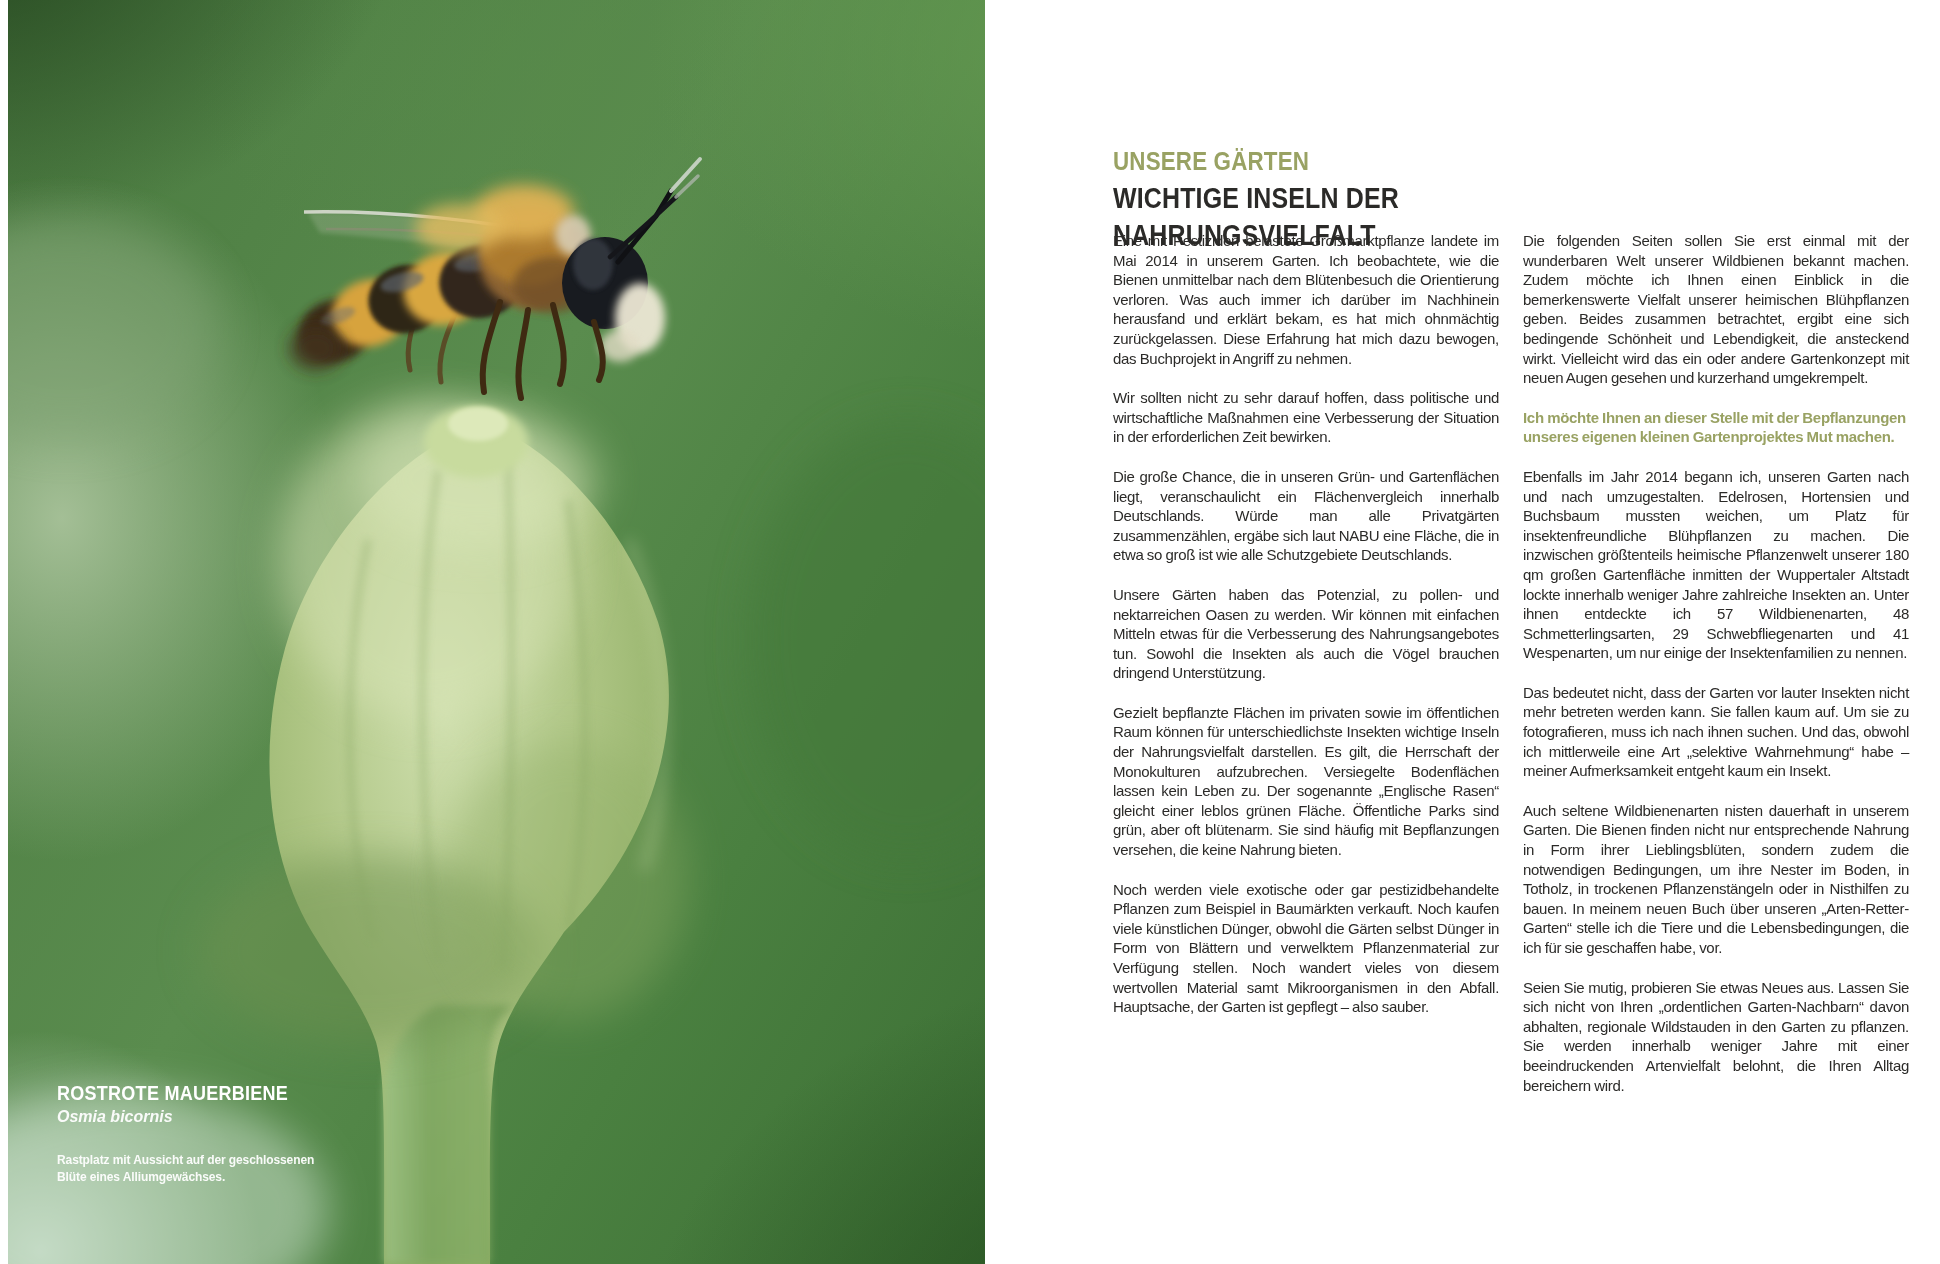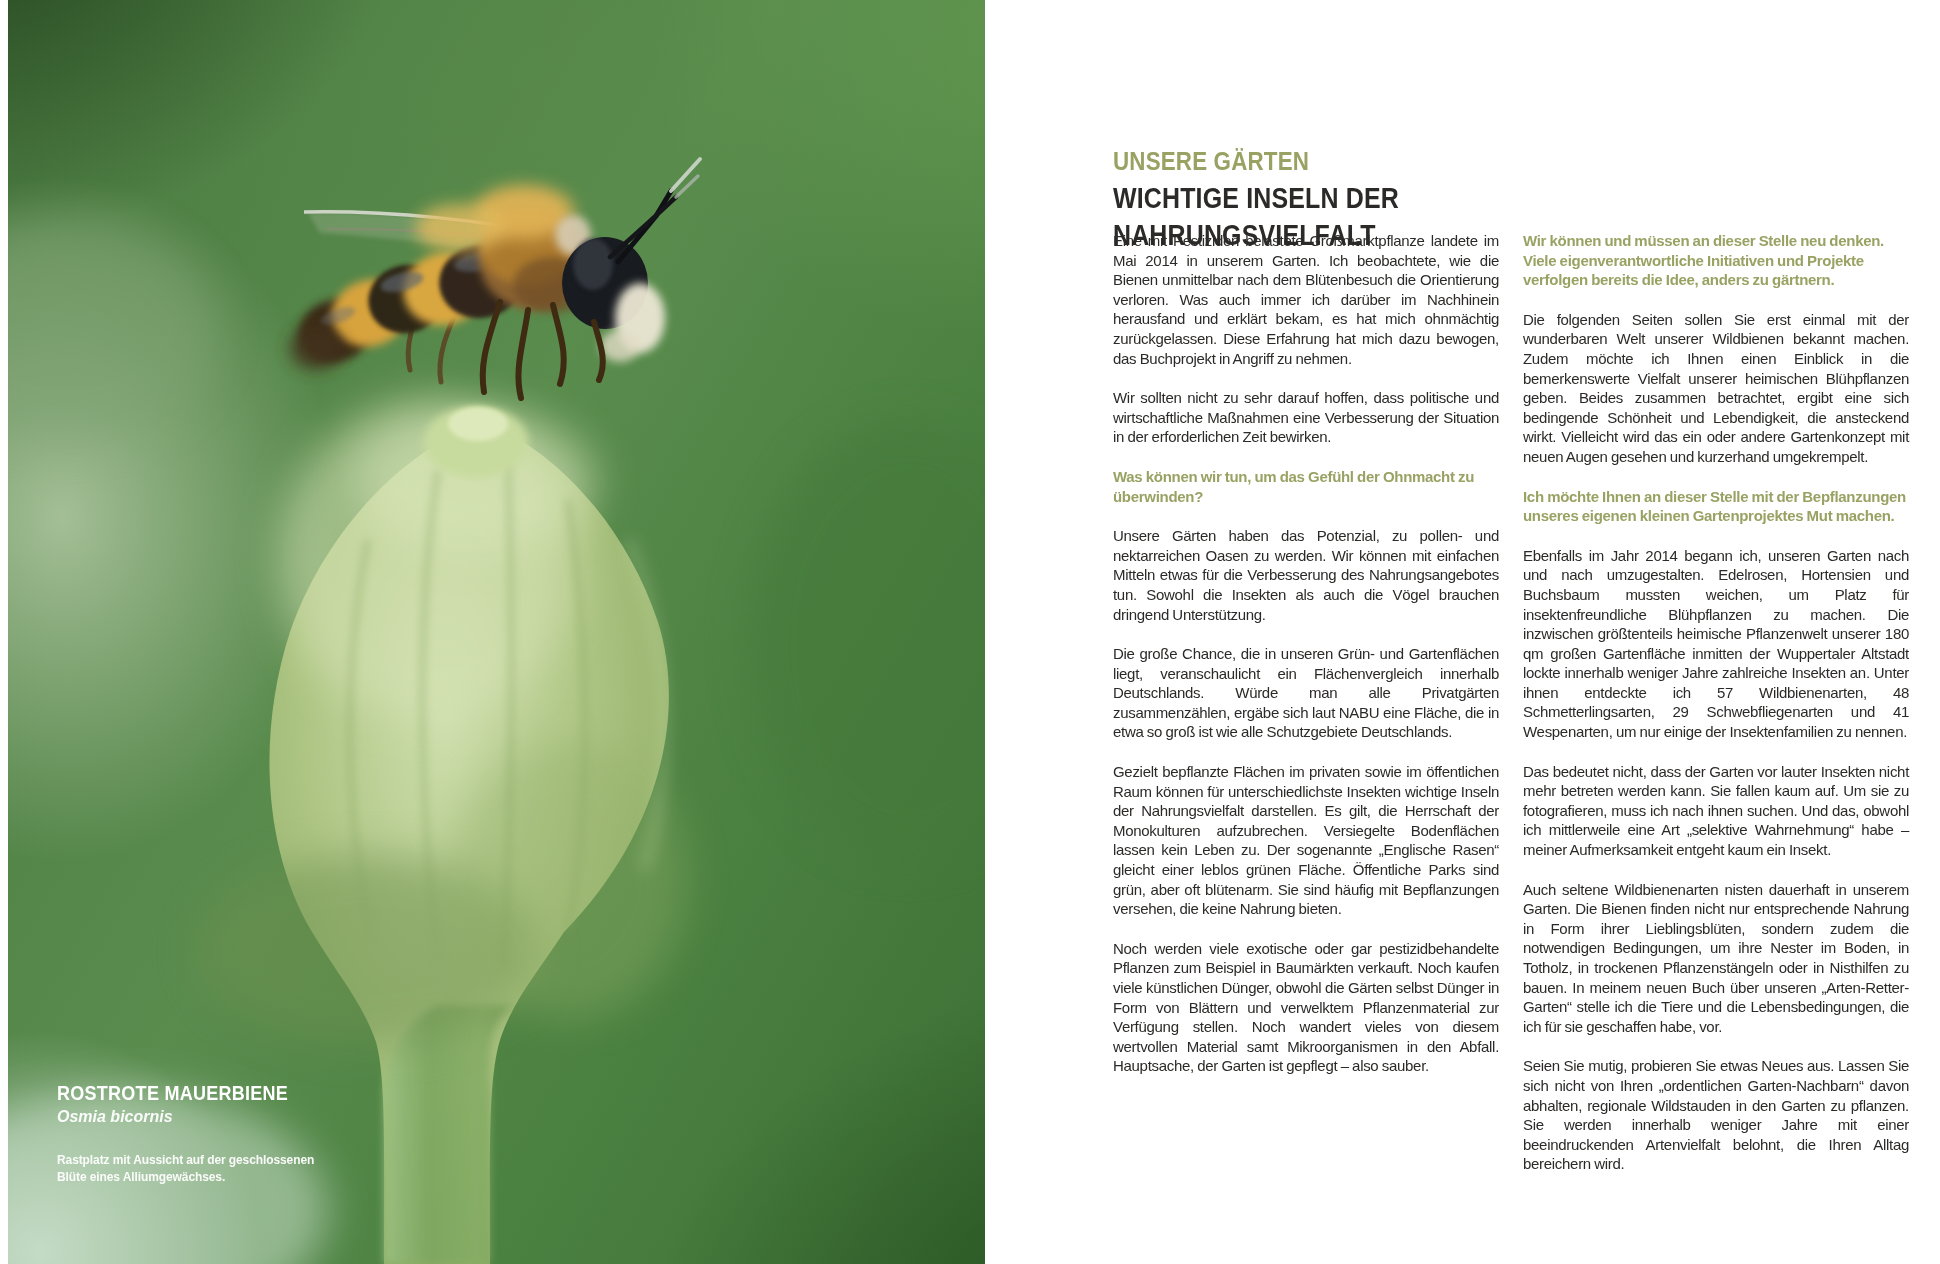--- a/index.html
+++ b/index.html
@@ -191,28 +191,26 @@
 
   <div class="kicker">UNSERE GÄRTEN</div>
   <div class="headline">
     <span>WICHTIGE INSELN DER</span><br>
     <span>NAHRUNGSVIELFALT</span>
   </div>
 
   <div class="col col-1">
       <p class="body">Eine mit Pestiziden belastete Großmarktpflanze landete im Mai 2014 in unserem Garten. Ich beobachtete, wie die Bienen unmittelbar nach dem Blütenbesuch die Orientierung verloren. Was auch immer ich darüber im Nachhinein herausfand und erklärt bekam, es hat mich ohnmächtig zurückgelassen. Diese Erfahrung hat mich dazu bewogen, das Buchprojekt in Angriff zu nehmen.</p>
       <p class="body">Wir sollten nicht zu sehr darauf hoffen, dass politische und wirtschaftliche Maßnahmen eine Verbesserung der Situation in der erforderlichen Zeit bewirken.</p>
-      <p class="lead">Was können wir tun, um das Gefühl der Ohnmacht zu überwinden?</p>
+      <p class="body">Die große Chance, die in unseren Grün- und Gartenflächen liegt, veranschaulicht ein Flächenvergleich innerhalb Deutschlands. Würde man alle Privatgärten zusammenzählen, ergäbe sich laut NABU eine Fläche, die in etwa so groß ist wie alle Schutzgebiete Deutschlands.</p>
       <p class="body">Unsere Gärten haben das Potenzial, zu pollen- und nektarreichen Oasen zu werden. Wir können mit einfachen Mitteln etwas für die Verbesserung des Nahrungsangebotes tun. Sowohl die Insekten als auch die Vögel brauchen dringend Unterstützung.</p>
-      <p class="body">Die große Chance, die in unseren Grün- und Gartenflächen liegt, veranschaulicht ein Flächenvergleich innerhalb Deutschlands. Würde man alle Privatgärten zusammenzählen, ergäbe sich laut NABU eine Fläche, die in etwa so groß ist wie alle Schutzgebiete Deutschlands.</p>
       <p class="body">Gezielt bepflanzte Flächen im privaten sowie im öffentlichen Raum können für unterschiedlichste Insekten wichtige Inseln der Nahrungsvielfalt darstellen. Es gilt, die Herrschaft der Monokulturen aufzubrechen. Versiegelte Bodenflächen lassen kein Leben zu. Der sogenannte „Englische Rasen“ gleicht einer leblos grünen Fläche. Öffentliche Parks sind grün, aber oft blütenarm. Sie sind häufig mit Bepflanzungen versehen, die keine Nahrung bieten.</p>
       <p class="body">Noch werden viele exotische oder gar pestizidbehandelte Pflanzen zum Beispiel in Baumärkten verkauft. Noch kaufen viele künstlichen Dünger, obwohl die Gärten selbst Dünger in Form von Blättern und verwelktem Pflanzenmaterial zur Verfügung stellen. Noch wandert vieles von diesem wertvollen Material samt Mikroorganismen in den Abfall. Hauptsache, der Garten ist gepflegt – also sauber.</p>
     </div>
   <div class="col col-2">
-      <p class="lead">Wir können und müssen an dieser Stelle neu denken. Viele eigenverantwortliche Initiativen und Projekte verfolgen bereits die Idee, anders zu gärtnern.</p>
       <p class="body">Die folgenden Seiten sollen Sie erst einmal mit der wunderbaren Welt unserer Wildbienen bekannt machen. Zudem möchte ich Ihnen einen Einblick in die bemerkenswerte Vielfalt unserer heimischen Blühpflanzen geben. Beides zusammen betrachtet, ergibt eine sich bedingende Schönheit und Lebendigkeit, die ansteckend wirkt. Vielleicht wird das ein oder andere Gartenkonzept mit neuen Augen gesehen und kurzerhand umgekrempelt.</p>
       <p class="lead">Ich möchte Ihnen an dieser Stelle mit der Bepflanzungen unseres eigenen kleinen Gartenprojektes Mut machen.</p>
       <p class="body">Ebenfalls im Jahr 2014 begann ich, unseren Garten nach und nach umzugestalten. Edelrosen, Hortensien und Buchsbaum mussten weichen, um Platz für insektenfreundliche Blühpflanzen zu machen. Die inzwischen größtenteils heimische Pflanzenwelt unserer 180 qm großen Gartenfläche inmitten der Wuppertaler Altstadt lockte innerhalb weniger Jahre zahlreiche Insekten an. Unter ihnen entdeckte ich 57 Wildbienenarten, 48 Schmetterlingsarten, 29 Schwebfliegenarten und 41 Wespenarten, um nur einige der Insektenfamilien zu nennen.</p>
       <p class="body">Das bedeutet nicht, dass der Garten vor lauter Insekten nicht mehr betreten werden kann. Sie fallen kaum auf. Um sie zu fotografieren, muss ich nach ihnen suchen. Und das, obwohl ich mittlerweile eine Art „selektive Wahrnehmung“ habe – meiner Aufmerksamkeit entgeht kaum ein Insekt.</p>
       <p class="body">Auch seltene Wildbienenarten nisten dauerhaft in unserem Garten. Die Bienen finden nicht nur entsprechende Nahrung in Form ihrer Lieblingsblüten, sondern zudem die notwendigen Bedingungen, um ihre Nester im Boden, in Totholz, in trockenen Pflanzenstängeln oder in Nisthilfen zu bauen. In meinem neuen Buch über unseren „Arten-Retter-Garten“ stelle ich die Tiere und die Lebensbedingungen, die ich für sie geschaffen habe, vor.</p>
       <p class="body">Seien Sie mutig, probieren Sie etwas Neues aus. Lassen Sie sich nicht von Ihren „ordentlichen Garten-Nachbarn“ davon abhalten, regionale Wildstauden in den Garten zu pflanzen. Sie werden innerhalb weniger Jahre mit einer beeindruckenden Artenvielfalt belohnt, die Ihren Alltag bereichern wird.</p>
     </div>
 
 </div>
 

